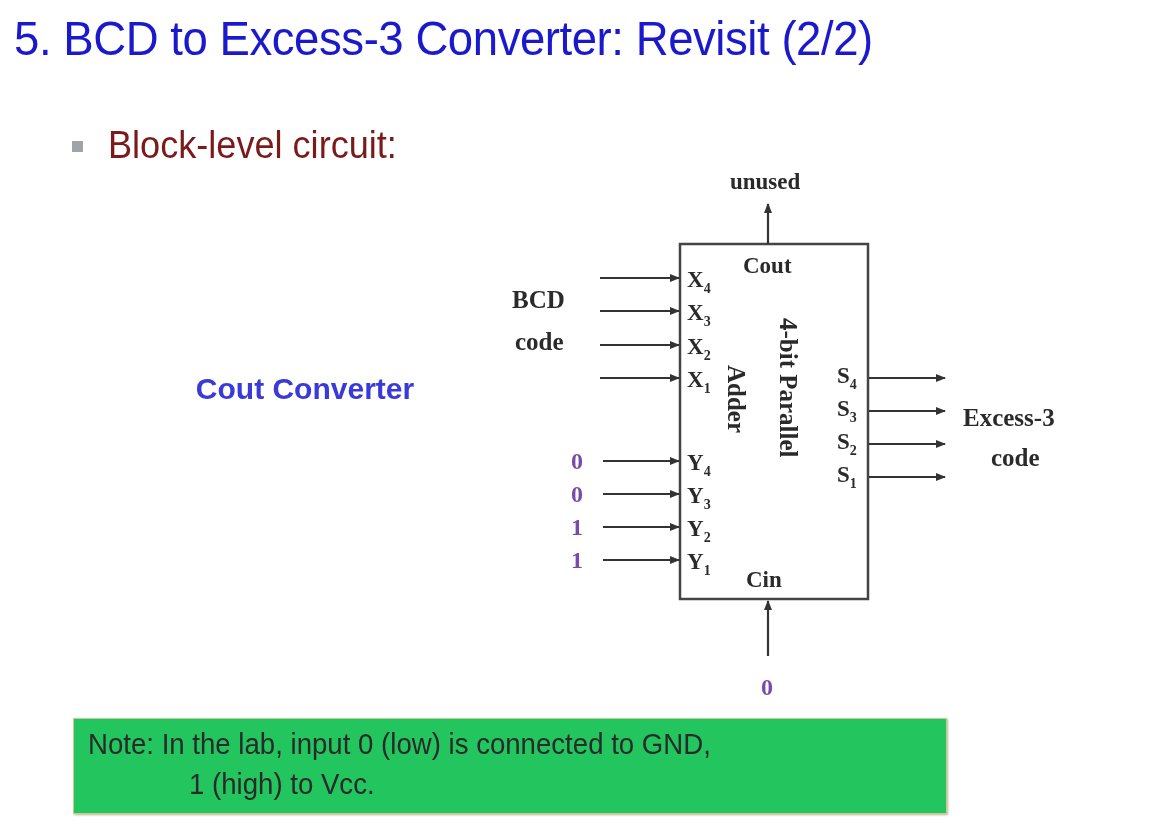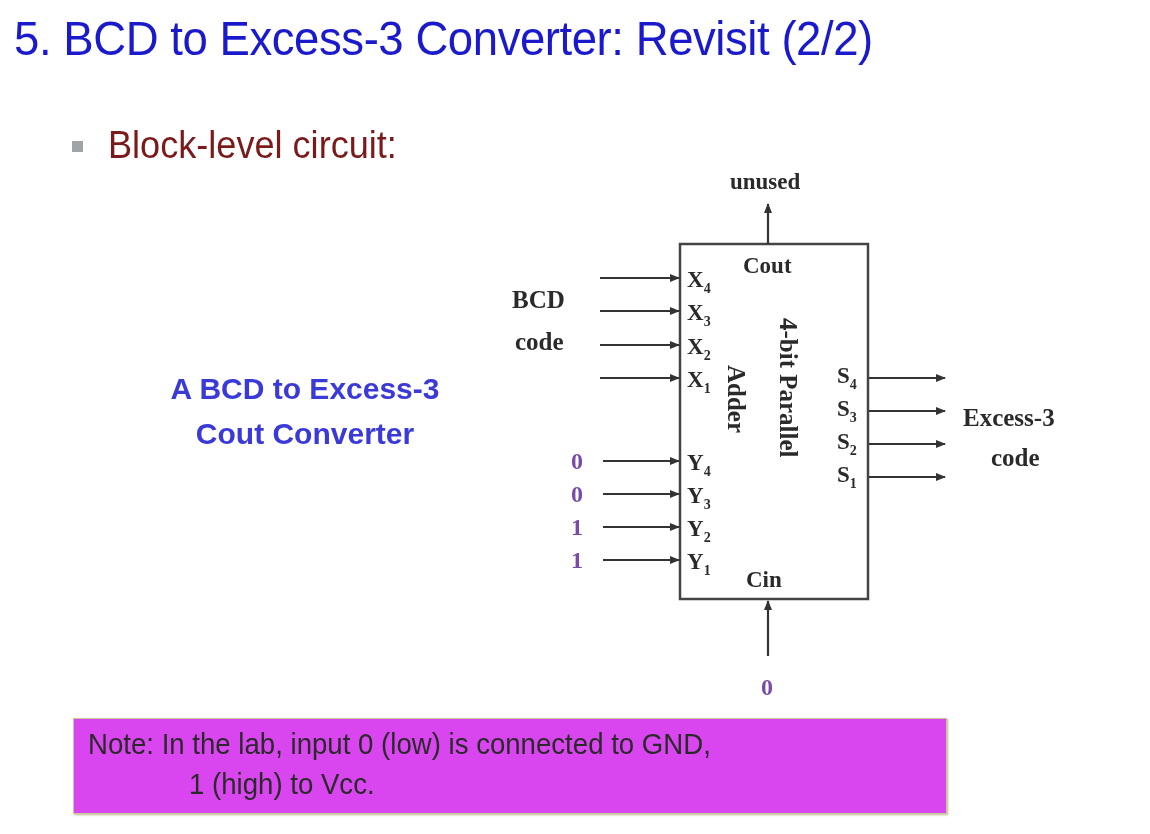--- a/index.html
+++ b/index.html
@@ -18,39 +18,38 @@
     .bullet-text {
       position: absolute; left: 108px; top: 124px; font-size: 38px; color: #7a1a1a;
       transform: scaleX(0.95); transform-origin: left top; white-space: nowrap;
     }
     .caption {
       position: absolute; left: 120px; top: 366px; width: 370px; text-align: center;
       font-size: 30px; font-weight: bold; color: #3a3ad8; line-height: 45px;
     }
     .note {
       position: absolute; left: 73px; top: 718px; width: 874px; height: 96px;
-      background: #d946ef; border: 1px solid #c8c89a; box-shadow: 1px 1px 2px #b8b88a;
+      background: #22c55e; border: 1px solid #c8c89a; box-shadow: 1px 1px 2px #b8b88a;
       box-sizing: border-box;
     }
     .note-line1 { position: absolute; left: 14px; top: 8px; font-size: 30px; color: #2a2a2a; white-space: nowrap;
       transform: scaleX(0.92); transform-origin: left top; }
     .note-line2 { position: absolute; left: 115px; top: 48px; font-size: 30px; color: #2a2a2a; white-space: nowrap;
       transform: scaleX(0.92); transform-origin: left top; }
     svg text { font-family: "Liberation Serif", serif; font-weight: bold; }
     #diagram { position: absolute; left: 0; top: 0; }
   </style>
 </head>
 <body>
 
 <div class="title">5. BCD to Excess-3 Converter: Revisit (2/2)</div>
 <div class="bullet"></div>
 <div class="bullet-text">Block-level circuit:</div>
 
 <div class="caption">
-  <div>A BCD to Excess-3</div>
   <div>Cout Converter</div>
 </div>
 
 <svg id="diagram" width="1150" height="834">
   <defs>
     <marker id="arr" markerWidth="10" markerHeight="8" refX="9" refY="4" orient="auto" markerUnits="userSpaceOnUse">
       <path d="M0,0 L10,4 L0,8 Z" fill="#333"></path>
     </marker>
   </defs>
 

